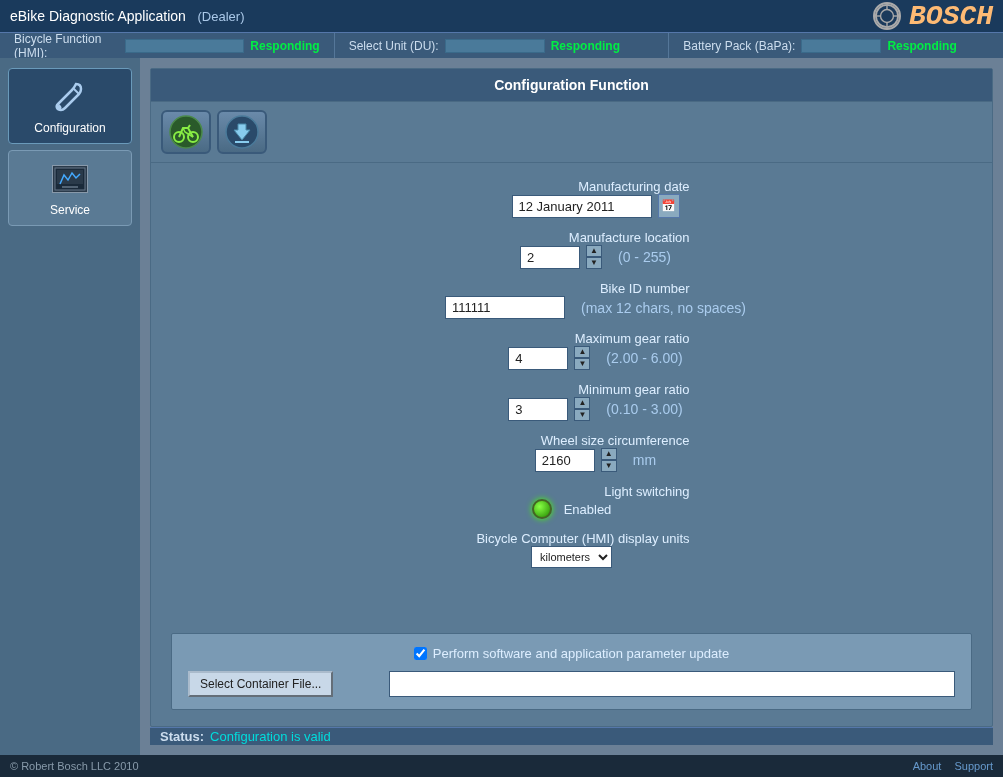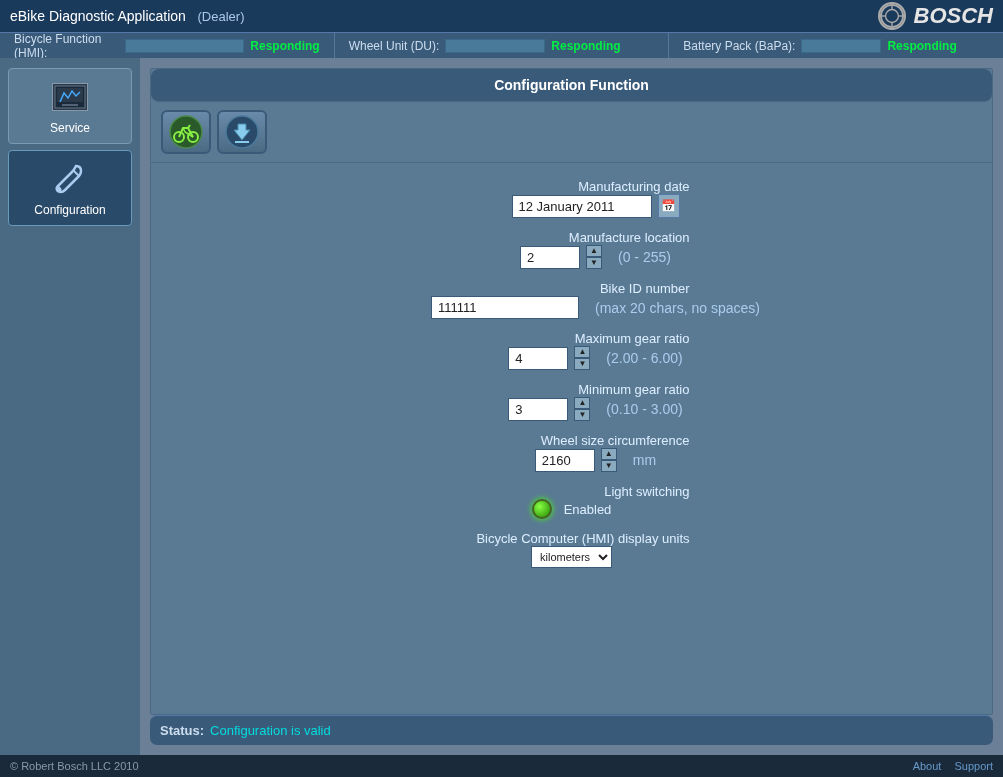--- a/index.html
+++ b/index.html
@@ -44,24 +44,25 @@
       border: 2px solid #aaa;
       border-radius: 50%;
       display: flex;
       align-items: center;
       justify-content: center;
       color: white;
       font-size: 10px;
       font-weight: bold;
     }
     #title-bar .bosch-text {
-      color: #e5e5e5;
-      font-size: 22px;
+      color: #fdba74;
+      font-size: 28px;
       font-weight: bold;
       font-style: italic;
+      font-family: Liberation Mono, monospace;
     }
 
     
     #status-bar-top {
       background: #3a5a7a;
       display: flex;
       height: 26px;
       align-items: center;
       border-top: 1px solid #5577aa;
     }
@@ -157,21 +158,20 @@
       flex-direction: column;
     }
     #config-title {
       background: #3a5a7a;
       color: white;
       text-align: center;
       padding: 8px;
       font-size: 14px;
       font-weight: bold;
       border-bottom: 1px solid #4a6a84;
-      border-radius: 8px;
     }
 
     
     #toolbar {
       display: flex;
       padding: 8px 10px;
       gap: 6px;
       background: #5a7a94;
       border-bottom: 1px solid #4a6a84;
     }
@@ -230,21 +230,21 @@
       color: #222;
       margin-left: 48px;
     }
     .date-input {
       width: 140px;
     }
     .small-input {
       width: 60px;
     }
     .id-input {
-      width: 148px;
+      width: 120px;
     }
 
     .spinner-wrapper {
       display: flex;
       flex-direction: column;
     }
     .spinner-btn {
       width: 16px;
       height: 12px;
       background: #8aaabf;
@@ -323,26 +323,25 @@
     .file-path-input {
       flex: 1;
       height: 26px;
       background: white;
       border: 1px solid #7a9ab4;
     }
 
     
     #status-bar-bottom {
       background: #3a5a7a;
-      height: 30px;
+      height: 18px;
       display: flex;
       align-items: center;
       padding: 0 10px;
       border-top: 1px solid #5577aa;
-      border-radius: 7px;
     }
     .status-key {
       color: #cde;
       font-weight: bold;
       font-size: 13px;
       margin-right: 6px;
     }
     .status-val {
       color: #00dddd;
       font-size: 13px;
@@ -388,58 +387,58 @@
   </div>
 </div>
 
 <div id="status-bar-top">
   <div class="status-item">
     <span class="status-label">Bicycle Function (HMI):</span>
     <div style="width:140px; height:14px; background:#4a7a9a; border:1px solid #3a6a8a; margin-right:6px;"></div>
     <span class="status-value">Responding</span>
   </div>
   <div class="status-item">
-    <span class="status-label">Wheel Unit (DU):</span>
+    <span class="status-label">Select Unit (DU):</span>
     <div style="width:100px; height:14px; background:#4a7a9a; border:1px solid #3a6a8a; margin-right:6px;"></div>
     <span class="status-value">Responding</span>
   </div>
   <div class="status-item" style="border-right:none;">
     <span class="status-label">Battery Pack (BaPa):</span>
     <div style="width:80px; height:14px; background:#4a7a9a; border:1px solid #3a6a8a; margin-right:6px;"></div>
     <span class="status-value">Responding</span>
   </div>
 </div>
 
 <div id="main-area">
 
   <div id="sidebar">
+    <div class="sidebar-item active">
+      <div class="sidebar-icon">
+        <svg width="38" height="38" viewBox="0 0 38 38">
+
+          <path d="M25 6 Q30 6 30 11 Q30 14 28 16 L14 30 Q12 32 10 32 Q7 32 6 30 Q5 28 7 26 L21 12 Q23 10 25 6Z" fill="none" stroke="#aaccee" stroke-width="2.5"></path>
+          <path d="M6 30 L9 27" stroke="#aaccee" stroke-width="2"></path>
+          <line x1="22" y1="10" x2="28" y2="16" stroke="#aaccee" stroke-width="2"></line>
+          <circle cx="8.5" cy="29.5" r="2" fill="#aaccee"></circle>
+        </svg>
+      </div>
+      <span>Configuration</span>
+    </div>
     <div class="sidebar-item">
       <div class="sidebar-icon">
         <div class="service-icon-box">
           <svg width="32" height="24" viewBox="0 0 32 24">
             <rect x="1" y="1" width="30" height="22" fill="#1a2a3a" stroke="#667788" stroke-width="1"></rect>
             <rect x="3" y="3" width="26" height="14" fill="#2a3a4a"></rect>
             <line x1="8" y1="20" x2="24" y2="20" stroke="#667788" stroke-width="1.5"></line>
             <polyline points="6,17 10,8 14,13 18,6 22,11 26,7" fill="none" stroke="#44aaff" stroke-width="1.5"></polyline>
           </svg>
         </div>
       </div>
       <span>Service</span>
-    </div>
-    <div class="sidebar-item active">
-      <div class="sidebar-icon">
-        <svg width="38" height="38" viewBox="0 0 38 38">
-
-          <path d="M25 6 Q30 6 30 11 Q30 14 28 16 L14 30 Q12 32 10 32 Q7 32 6 30 Q5 28 7 26 L21 12 Q23 10 25 6Z" fill="none" stroke="#aaccee" stroke-width="2.5"></path>
-          <path d="M6 30 L9 27" stroke="#aaccee" stroke-width="2"></path>
-          <line x1="22" y1="10" x2="28" y2="16" stroke="#aaccee" stroke-width="2"></line>
-          <circle cx="8.5" cy="29.5" r="2" fill="#aaccee"></circle>
-        </svg>
-      </div>
-      <span>Configuration</span>
     </div>
   </div>
 
   <div id="content-area">
     <div id="config-panel">
 
       <div id="config-title">Configuration Function</div>
 
       <div id="toolbar">
         <button class="toolbar-btn" title="Bike">
@@ -482,21 +481,21 @@
               <button class="spinner-btn">▼</button>
             </div>
             <span class="form-hint">(0 - 255)</span>
           </div>
         </div>
 
         <div class="form-row">
           <div class="form-label">Bike ID number</div>
           <div class="form-control">
             <input type="text" class="id-input" value="111111" style="">
-            <span class="form-hint">(max 20 chars, no spaces)</span>
+            <span class="form-hint">(max 12 chars, no spaces)</span>
           </div>
         </div>
 
         <div class="form-row">
           <div class="form-label">Maximum gear ratio</div>
           <div class="form-control">
             <input type="text" class="small-input" value="4" style="">
             <div class="spinner-wrapper">
               <button class="spinner-btn">▲</button>
               <button class="spinner-btn">▼</button>
@@ -542,20 +541,30 @@
           <div class="form-control">
             <select>
               <option value="kilometers">kilometers</option>
               <option value="miles">miles</option>
             </select>
           </div>
         </div>
 
       </div>
 
+      <div id="update-section">
+        <div id="update-checkbox-row">
+          <input type="checkbox" id="update-cb" checked="" style="">
+          <label for="update-cb">Perform software and application parameter update</label>
+        </div>
+        <div id="select-file-row">
+          <button class="select-file-btn">Select Container File...</button>
+          <input type="text" class="file-path-input" value="" style="">
+        </div>
+      </div>
 
     </div>
 
     <div id="status-bar-bottom">
       <span class="status-key">Status:</span>
       <span class="status-val">Configuration is valid</span>
     </div>
 
   </div>
 

